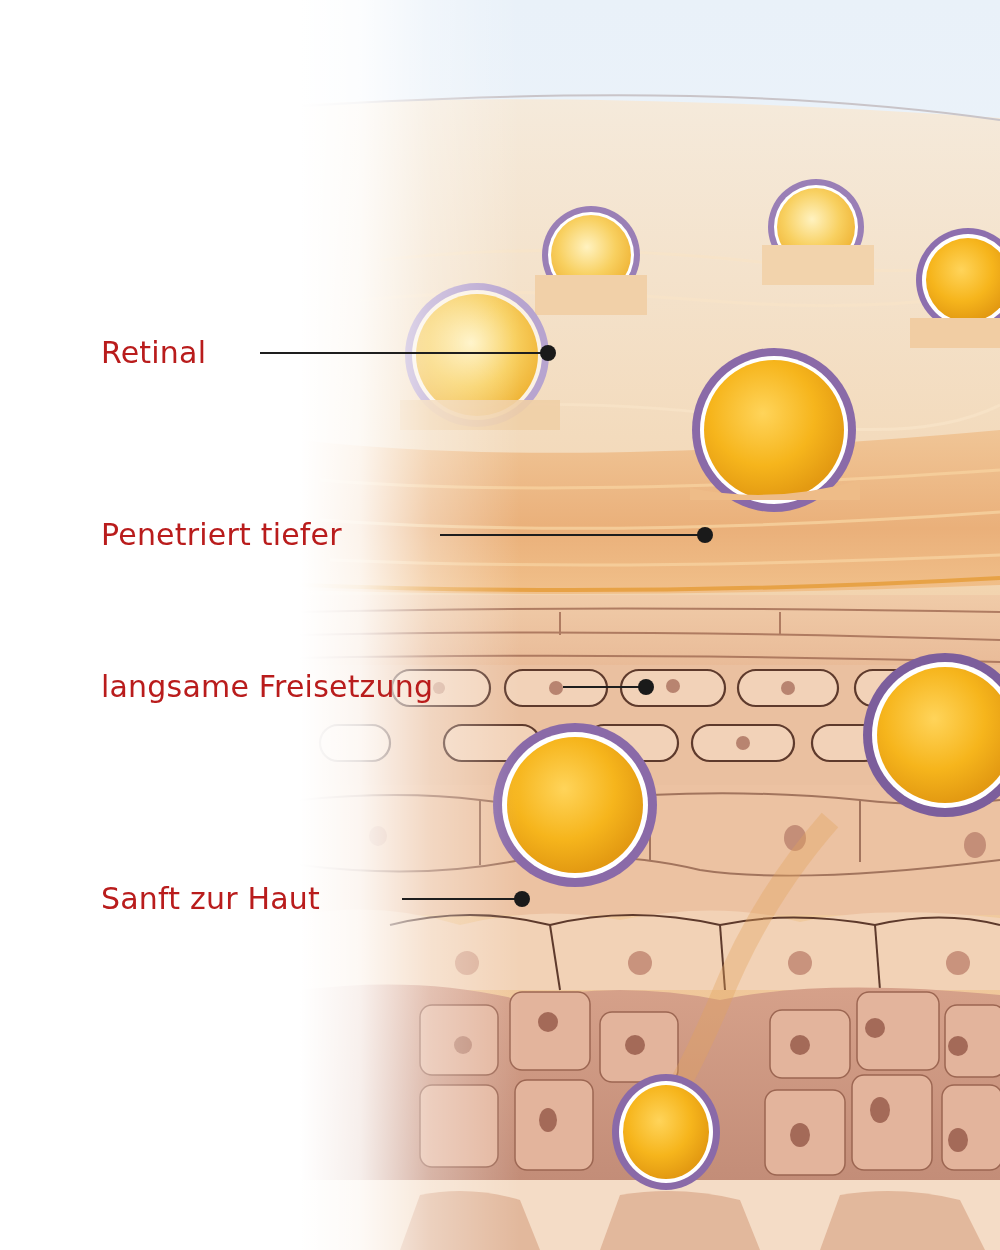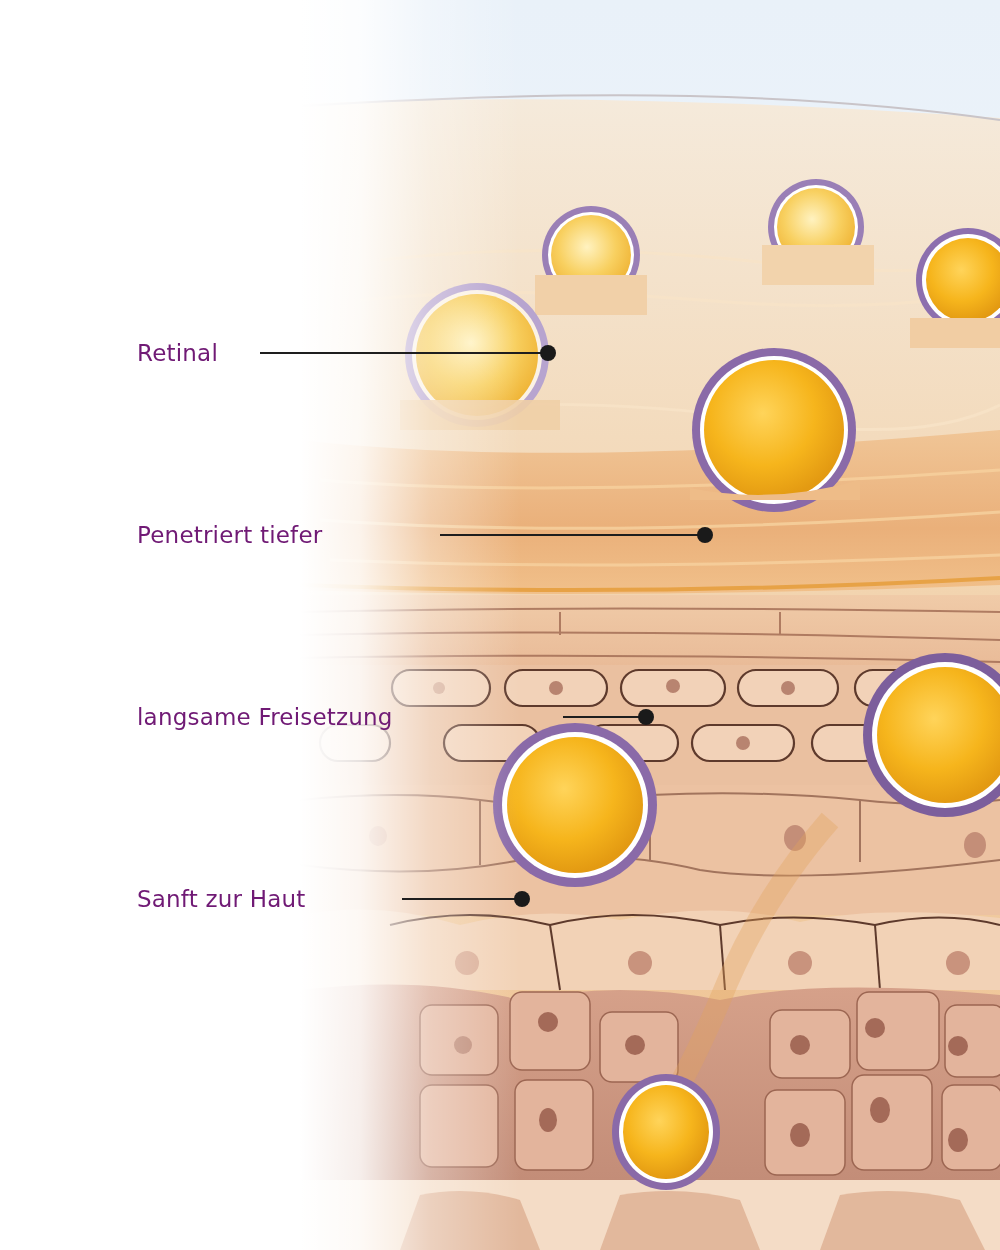--- a/index.html
+++ b/index.html
@@ -10,21 +10,21 @@
   }
   #illustration { position: absolute; left: 0; top: 0; width: 1000px; height: 1250px; }
   .fade {
     position: absolute; left: 0; top: 0; width: 1000px; height: 1250px;
     background: linear-gradient(90deg, #ffffff 0px, #ffffff 300px, rgba(255,255,255,0.85) 360px, rgba(255,255,255,0.35) 430px, rgba(255,255,255,0) 520px);
     pointer-events: none;
   }
   .callout { position: absolute; left: 0; height: 40px; }
   .callout-label {
     position: absolute; left: 101px; top: 0; white-space: nowrap;
-    font-size: 23px; line-height: 40px; color: #701a75; letter-spacing: 0.2px; margin-left: 36px;
+    font-size: 30px; line-height: 40px; color: #b91c1c; letter-spacing: 0.2px;
   }
   .leader {
     position: absolute; height: 2px; background: #1e1e1e; top: 19px;
   }
   .dot {
     position: absolute; width: 16px; height: 16px; border-radius: 50%;
     background: #1a1a1a; top: 12px;
   }
 </style>
 </head>
@@ -238,21 +238,21 @@
   <div class="leader" style="left:260px; width:288px;"></div>
   <div class="dot" style="left:540px;"></div>
 </div>
 
 <div class="callout" style="top:515px; width:816px;padding-left:24px;">
   <span class="callout-label">Penetriert tiefer</span>
   <div class="leader" style="left:440px; width:265px;"></div>
   <div class="dot" style="left:697px;"></div>
 </div>
 
-<div class="callout" style="top:697px; width:1000px;">
+<div class="callout" style="top:667px; width:1000px;">
   <span class="callout-label">langsame Freisetzung</span>
   <div class="leader" style="left:563px; width:83px;"></div>
   <div class="dot" style="left:638px;"></div>
 </div>
 
 <div class="callout" style="top:879px; width:880px;">
   <span class="callout-label">Sanft zur Haut</span>
   <div class="leader" style="left:402px; width:120px;"></div>
   <div class="dot" style="left:514px;"></div>
 </div>

